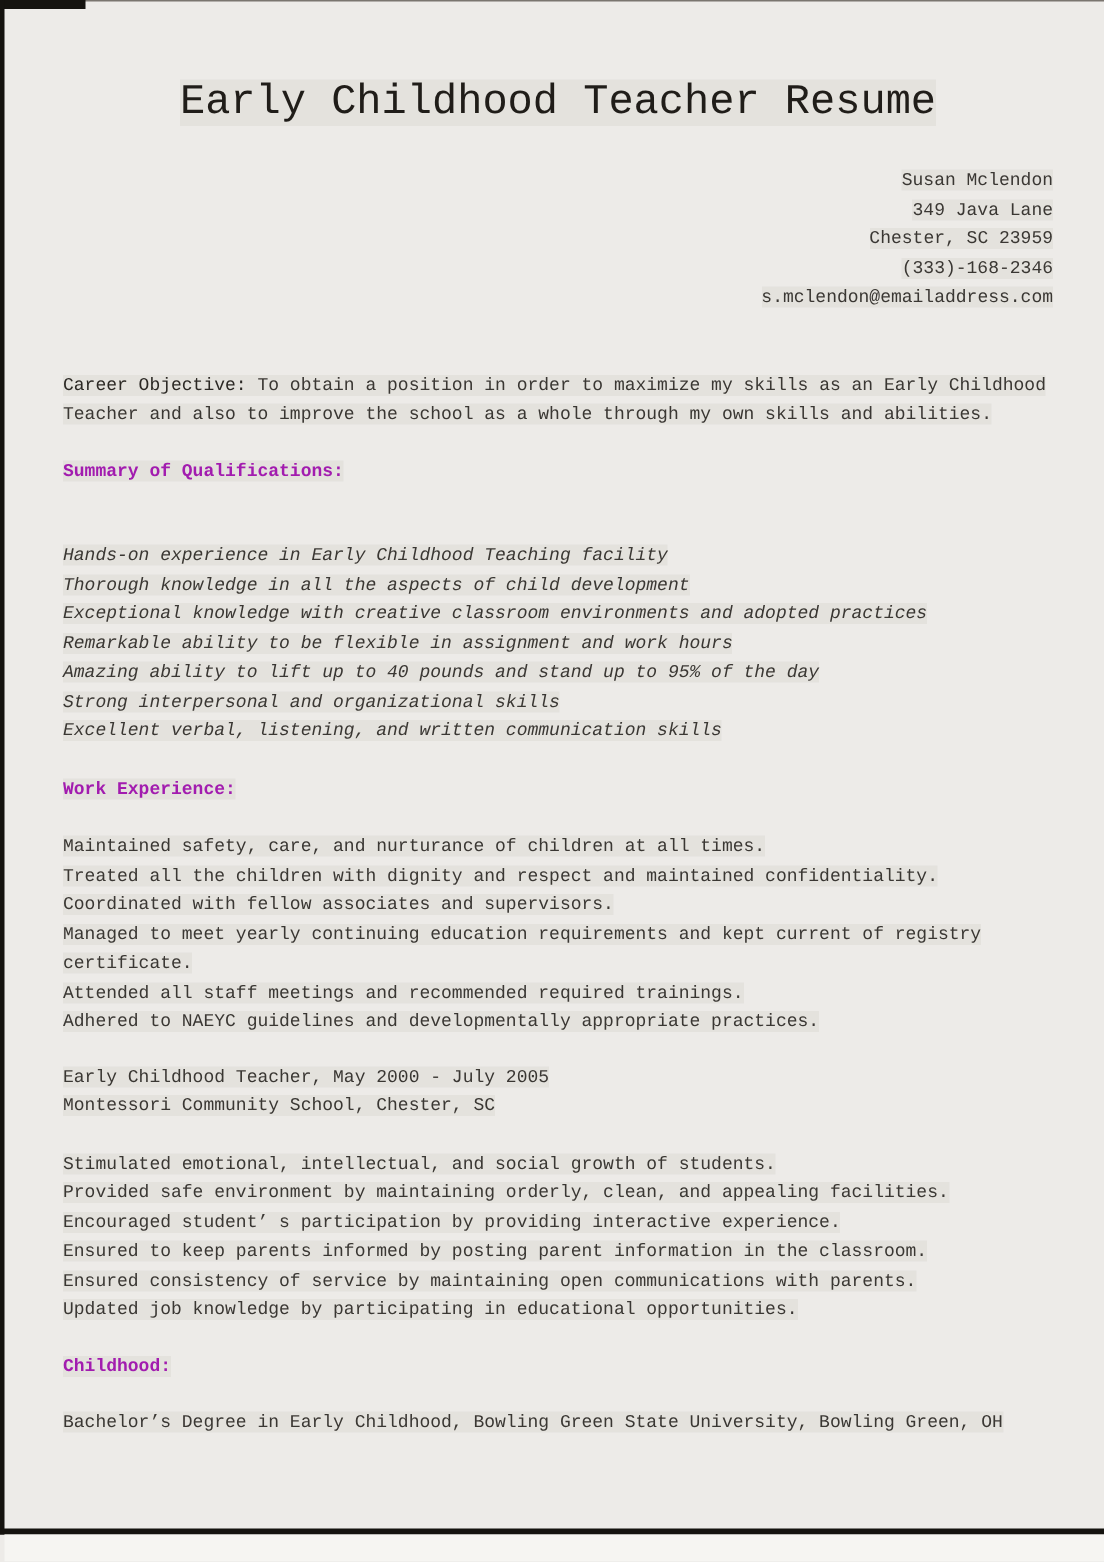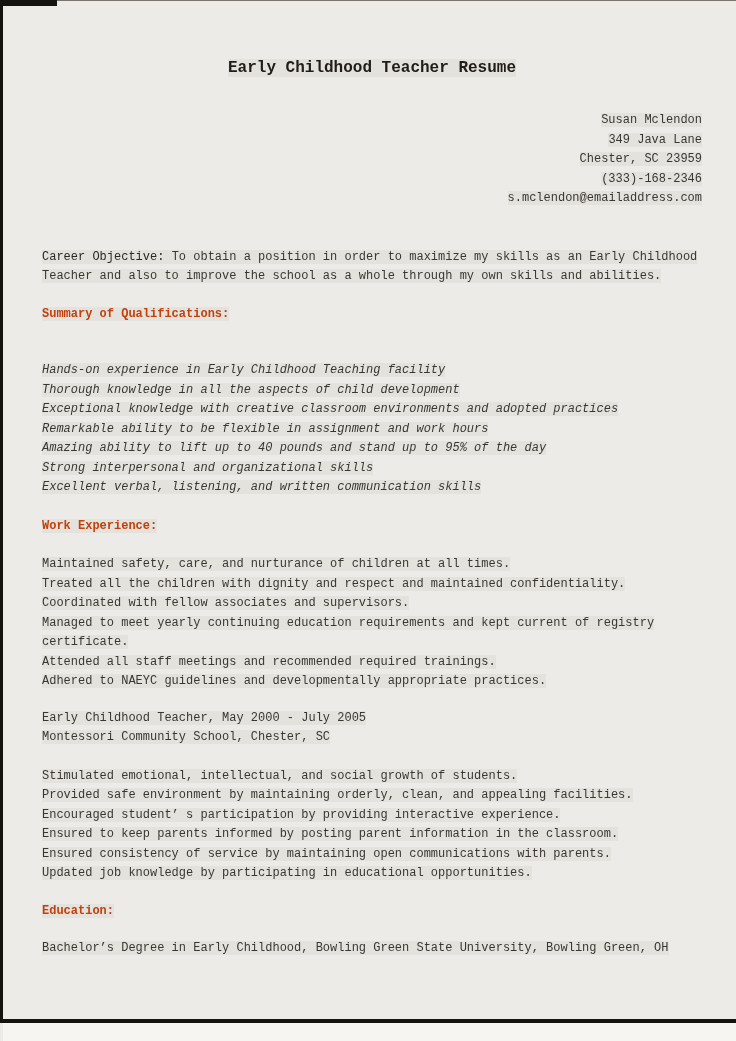--- a/index.html
+++ b/index.html
@@ -28,34 +28,34 @@
 
   
   .hl {
     background: #e4e2dd;
     -webkit-box-decoration-break: clone;
     box-decoration-break: clone;
   }
 
   .title {
     margin: 52px 0 0 0;
-    font-size: 16px;
+    font-size: 28px;
     line-height: 33px;
-    font-weight: bold;
+    font-weight: normal;
     text-align: center;
     color: #201d19;
   }
 
   .center { text-align: right; }
   strong { font-weight: normal; color: #2b2824; }
 
   .contact   { margin-top: 26px; }
   .objective { margin-top: 39px; }
 
-  .section-heading { font-weight: bold; color: #c2410c; }
+  .section-heading { font-weight: bold; color: #a21caf; }
 
   .mt17 { margin-top: 17px; }
   .mt18 { margin-top: 18px; }
   .mt19 { margin-top: 19px; }
   .mt195 { margin-top: 37px; font-style: italic; }
 </style>
 </head>
 <body>
 
 <div class="edge edge-top"></div>
@@ -118,20 +118,20 @@
   <div class="mt19">
     <div><span class="hl">Stimulated emotional, intellectual, and social growth of students.</span></div>
     <div><span class="hl">Provided safe environment by maintaining orderly, clean, and appealing facilities.</span></div>
     <div><span class="hl">Encouraged student’ s participation by providing interactive experience.</span></div>
     <div><span class="hl">Ensured to keep parents informed by posting parent information in the classroom.</span></div>
     <div><span class="hl">Ensured consistency of service by maintaining open communications with parents.</span></div>
     <div><span class="hl">Updated job knowledge by participating in educational opportunities.</span></div>
   </div>
 
   <div class="section-heading mt18">
-    <span class="hl">Education:</span>
+    <span class="hl">Childhood:</span>
   </div>
 
   <div class="mt18">
     <span class="hl">Bachelor’s Degree in Early Childhood, Bowling Green State University, Bowling Green, OH</span>
   </div>
 
 </div>
 
 </body></html>

